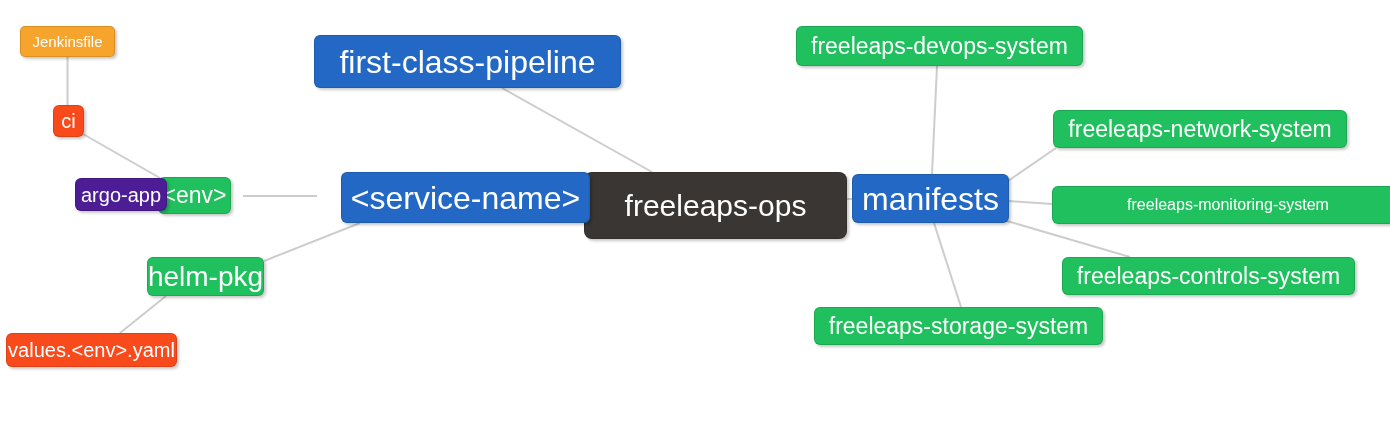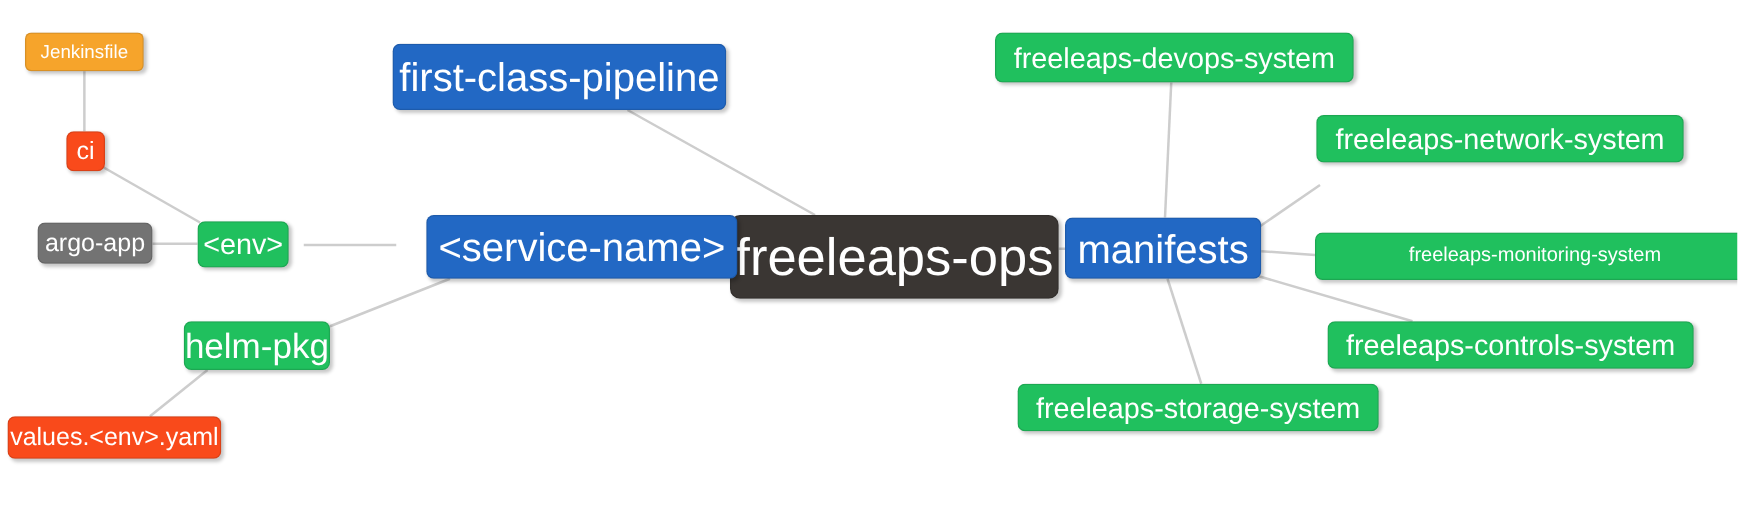--- a/index.html
+++ b/index.html
@@ -33,32 +33,32 @@
     justify-content: center;
     color: #ffffff;
     white-space: nowrap;
     border-radius: 6px;
     border: 1px solid rgba(0,0,0,0.12);
     box-shadow: 2px 2px 3px rgba(0,0,0,0.22);
     cursor: default;
     line-height: 1;
   }
   
-  #n-root       { left: 584px;  top: 172px; width: 263px; height: 67px; font-size: 42px; border-radius: 8px; }
-  #n-fcp        { left: 314px;  top: 35px;  width: 267px; height: 53px; font-size: 32px; }
+  #n-root       { left: 584px;  top: 172px; width: 263px; height: 67px; font-size: 30px; border-radius: 8px; }
+  #n-fcp        { left: 314px;  top: 35px;  width: 307px; height: 53px; font-size: 32px; }
   #n-service    { left: 317px;  top: 172px; width: 249px; height: 51px; font-size: 32px; margin-left: 24px; }
   #n-manifests  { left: 852px;  top: 174px; width: 157px; height: 49px; font-size: 32px; }
   #n-env        { left: 158px;  top: 177px; width: 73px;  height: 37px; font-size: 23px; }
   #n-helm       { left: 147px;  top: 257px; width: 117px; height: 39px; font-size: 28px; }
   #n-ci         { left: 53px;   top: 105px; width: 31px;  height: 32px; font-size: 20px; }
   #n-argo       { left: 30px;   top: 178px; width: 92px;  height: 33px; font-size: 20px; }
   #n-jenkins    { left: 20px;   top: 26px;  width: 95px;  height: 31px; font-size: 15px; border-radius: 5px; }
   #n-values     { left: 6px;    top: 333px; width: 171px; height: 34px; font-size: 20px; }
   #n-devops     { left: 796px;  top: 26px;  width: 287px; height: 40px; font-size: 23px; }
-  #n-network    { left: 1053px; top: 92px; width: 294px; height: 38px; font-size: 23px; }
+  #n-network    { left: 1053px; top: 110px; width: 294px; height: 38px; font-size: 23px; }
   #n-monitoring { left: 1052px; top: 186px; width: 352px; height: 38px; font-size: 16px; }
   #n-controls   { left: 1062px; top: 257px; width: 293px; height: 38px; font-size: 23px; }
   #n-storage    { left: 814px;  top: 307px; width: 289px; height: 38px; font-size: 23px; }
 </style>
 </head>
 <body>
 
 <div class="canvas">
 
   <svg class="edges" viewBox="0 0 1390 421" xmlns="http://www.w3.org/2000/svg">
@@ -78,21 +78,21 @@
     <line class="edge" x1="934" y1="223" x2="961" y2="307" stroke="#CDCDCD"></line>
   </svg>
 
   <div class="node" id="n-root" style="background: rgb(58, 54, 51); color: rgb(255, 255, 255);">freeleaps-ops</div>
   <div class="node" id="n-fcp" style="background: rgb(34, 104, 196); color: rgb(255, 255, 255);">first-class-pipeline</div>
   <div class="node" id="n-service" style="background: rgb(34, 104, 196); color: rgb(255, 255, 255);">&lt;service-name&gt;</div>
   <div class="node" id="n-manifests" style="background: rgb(34, 104, 196); color: rgb(255, 255, 255);">manifests</div>
   <div class="node" id="n-env" style="background: rgb(32, 192, 94); color: rgb(255, 255, 255);">&lt;env&gt;</div>
   <div class="node" id="n-helm" style="background: rgb(32, 192, 94); color: rgb(255, 255, 255);">helm-pkg</div>
   <div class="node" id="n-ci" style="background: rgb(249, 74, 27); color: rgb(255, 255, 255);">ci</div>
-  <div class="node" id="n-argo" style="background: #737373; color: rgb(255, 255, 255);">argo-app</div>
+  <div class="node" id="n-argo" style="background: #4c1d95; color: rgb(255, 255, 255); margin-left: 45px;">argo-app</div>
   <div class="node" id="n-jenkins" style="background: rgb(246, 164, 43); color: rgb(255, 255, 255);">Jenkinsfile</div>
   <div class="node" id="n-values" style="background: rgb(249, 74, 27); color: rgb(255, 255, 255);">values.&lt;env&gt;.yaml</div>
   <div class="node" id="n-devops" style="background: rgb(32, 192, 94); color: rgb(255, 255, 255);">freeleaps-devops-system</div>
   <div class="node" id="n-network" style="background: rgb(32, 192, 94); color: rgb(255, 255, 255);">freeleaps-network-system</div>
   <div class="node" id="n-monitoring" style="background: rgb(32, 192, 94); color: rgb(255, 255, 255);">freeleaps-monitoring-system</div>
   <div class="node" id="n-controls" style="background: rgb(32, 192, 94); color: rgb(255, 255, 255);">freeleaps-controls-system</div>
   <div class="node" id="n-storage" style="background: rgb(32, 192, 94); color: rgb(255, 255, 255);">freeleaps-storage-system</div>
 
 </div>
 

